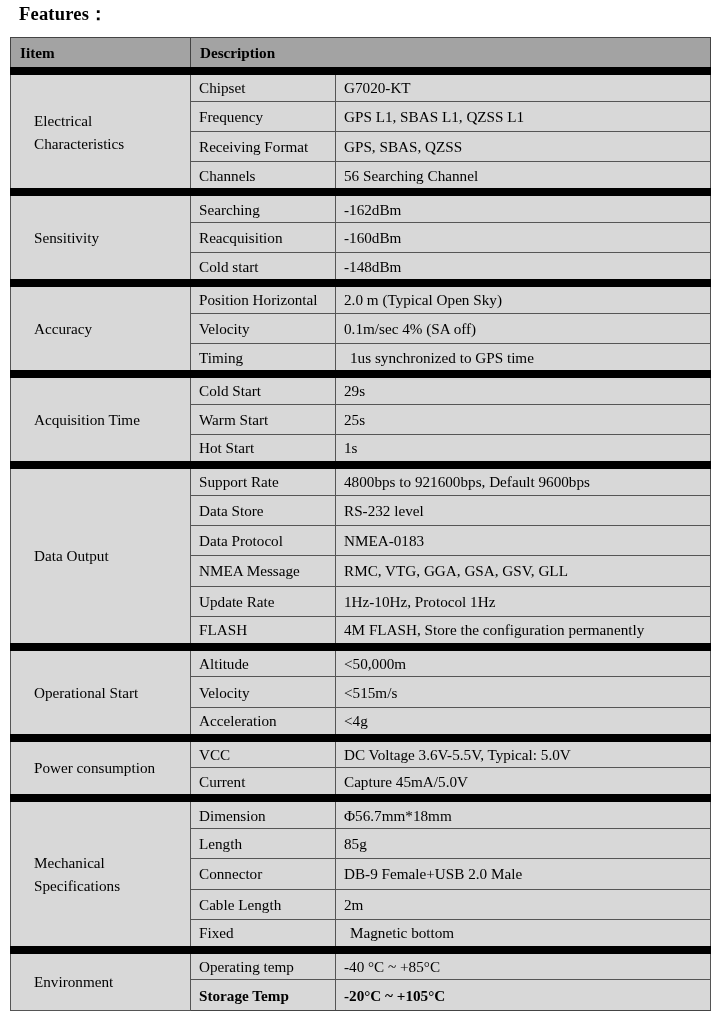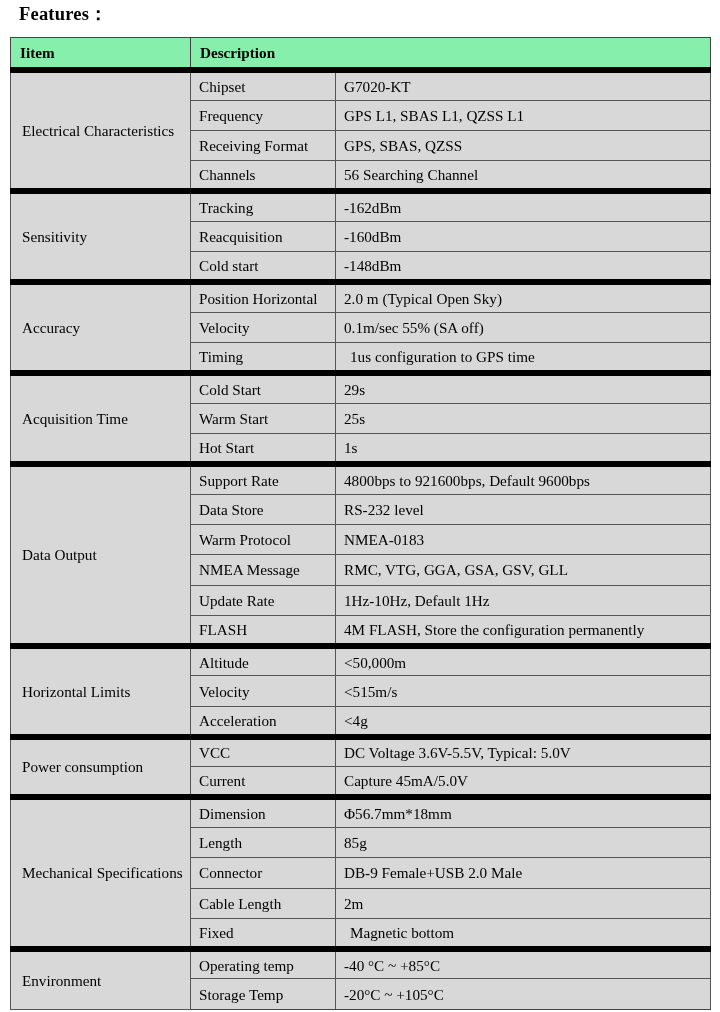--- a/index.html
+++ b/index.html
@@ -50,21 +50,21 @@
 
   .spec-table th,
   .spec-table td {
     border: 1px solid #555555;
     padding: 0;
     vertical-align: middle;
     background: #d8d8d8;
   }
 
   .spec-table thead th {
-    background: #86efac;
+    background: #a3a3a3;
     font-weight: bold;
     font-size: 15.5px;
     height: 29px;
     text-align: left;
     border-color: #444444;
     border-bottom: 2px solid #333333;
   }
   .spec-table thead th .cell-txt { padding-left: 9px; }
 
   tbody tr { height: 30.3px; }
@@ -77,35 +77,36 @@
     line-height: 19px;
     white-space: nowrap;
     overflow: hidden;
   }
 
   td.group-cell {
     vertical-align: middle;
   }
   td.group-cell .cell-txt {
     white-space: normal;
-    padding-left: 11px;
+    padding-left: 23px;
     line-height: 23px;
     font-family: Liberation Serif, serif;
   }
 
   td.param-cell .cell-txt { padding-left: 8px; }
   td.value-cell .cell-txt { padding-left: 8px; }
   td.value-cell.indented .cell-txt { padding-left: 14px; }
 
   
   tr.group-start > td {
-    border-top: 6px solid #000000;
+    border-top: 8px solid #000000;
   }
   tbody tr:last-child > td {
     border-bottom: 1px solid #444444;
+    font-weight: bold;
   }
 </style>
 </head>
 <body>
 
 <div class="page">
 
   <div class="page-title">Features：</div>
 
   <table class="spec-table">
@@ -158,21 +159,21 @@
           </td>
           <td class="value-cell">
             <span class="cell-txt">56 Searching Channel</span>
           </td>
         </tr>
         <tr class="group-start">
           <td class="group-cell" rowspan="3">
             <span class="cell-txt">Sensitivity</span>
           </td>
           <td class="param-cell">
-            <span class="cell-txt">Tracking</span>
+            <span class="cell-txt">Searching</span>
           </td>
           <td class="value-cell">
             <span class="cell-txt">-162dBm</span>
           </td>
         </tr>
         <tr>
           <td class="param-cell">
             <span class="cell-txt">Reacquisition</span>
           </td>
           <td class="value-cell">
@@ -196,29 +197,29 @@
           </td>
           <td class="value-cell">
             <span class="cell-txt">2.0 m (Typical Open Sky)</span>
           </td>
         </tr>
         <tr>
           <td class="param-cell">
             <span class="cell-txt">Velocity</span>
           </td>
           <td class="value-cell">
-            <span class="cell-txt">0.1m/sec 55% (SA off)</span>
+            <span class="cell-txt">0.1m/sec 4% (SA off)</span>
           </td>
         </tr>
         <tr>
           <td class="param-cell">
             <span class="cell-txt">Timing</span>
           </td>
           <td class="value-cell indented">
-            <span class="cell-txt">1us configuration to GPS time</span>
+            <span class="cell-txt">1us synchronized to GPS time</span>
           </td>
         </tr>
         <tr class="group-start">
           <td class="group-cell" rowspan="3">
             <span class="cell-txt">Acquisition Time</span>
           </td>
           <td class="param-cell">
             <span class="cell-txt">Cold Start</span>
           </td>
           <td class="value-cell">
@@ -255,53 +256,53 @@
         <tr>
           <td class="param-cell">
             <span class="cell-txt">Data Store</span>
           </td>
           <td class="value-cell">
             <span class="cell-txt">RS-232 level</span>
           </td>
         </tr>
         <tr>
           <td class="param-cell">
-            <span class="cell-txt">Warm Protocol</span>
+            <span class="cell-txt">Data Protocol</span>
           </td>
           <td class="value-cell">
             <span class="cell-txt">NMEA-0183</span>
           </td>
         </tr>
         <tr>
           <td class="param-cell">
             <span class="cell-txt">NMEA Message</span>
           </td>
           <td class="value-cell">
             <span class="cell-txt">RMC, VTG, GGA, GSA, GSV, GLL</span>
           </td>
         </tr>
         <tr>
           <td class="param-cell">
             <span class="cell-txt">Update Rate</span>
           </td>
           <td class="value-cell">
-            <span class="cell-txt">1Hz-10Hz, Default 1Hz</span>
+            <span class="cell-txt">1Hz-10Hz, Protocol 1Hz</span>
           </td>
         </tr>
         <tr>
           <td class="param-cell">
             <span class="cell-txt">FLASH</span>
           </td>
           <td class="value-cell">
             <span class="cell-txt">4M FLASH, Store the configuration permanently</span>
           </td>
         </tr>
         <tr class="group-start">
           <td class="group-cell" rowspan="3">
-            <span class="cell-txt">Horizontal Limits</span>
+            <span class="cell-txt">Operational Start</span>
           </td>
           <td class="param-cell">
             <span class="cell-txt">Altitude</span>
           </td>
           <td class="value-cell">
             <span class="cell-txt">&lt;50,000m</span>
           </td>
         </tr>
         <tr>
           <td class="param-cell">

